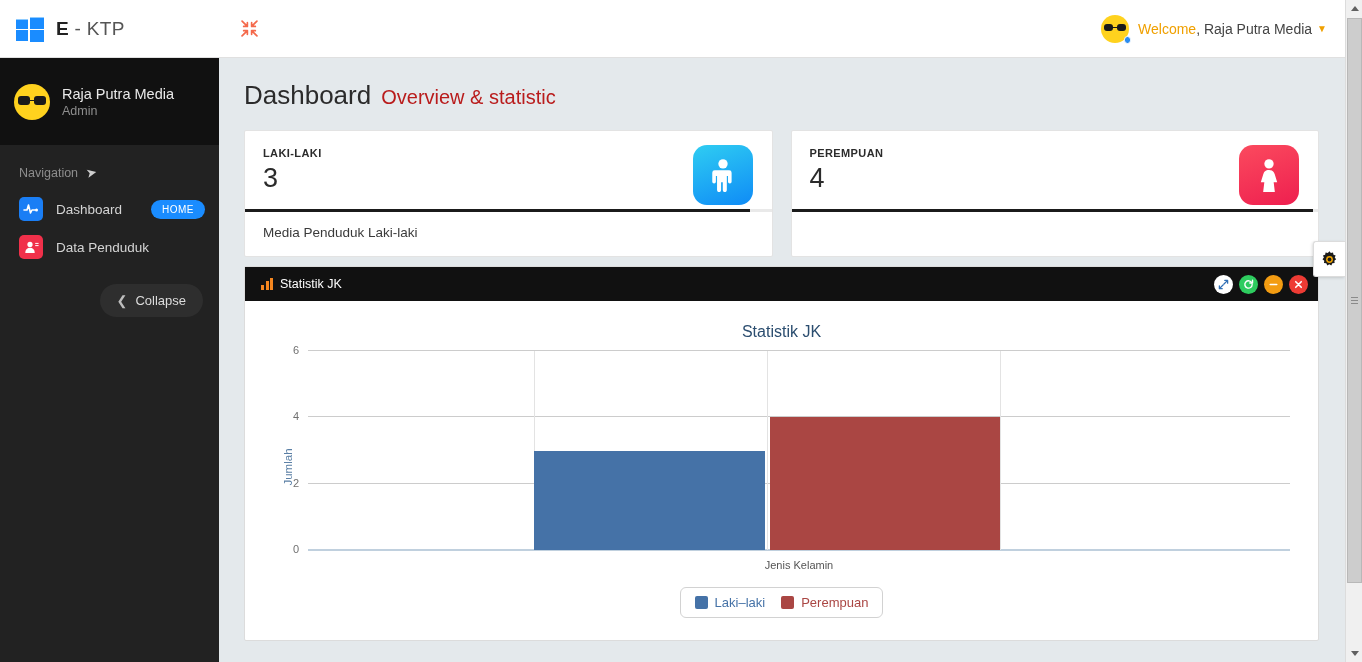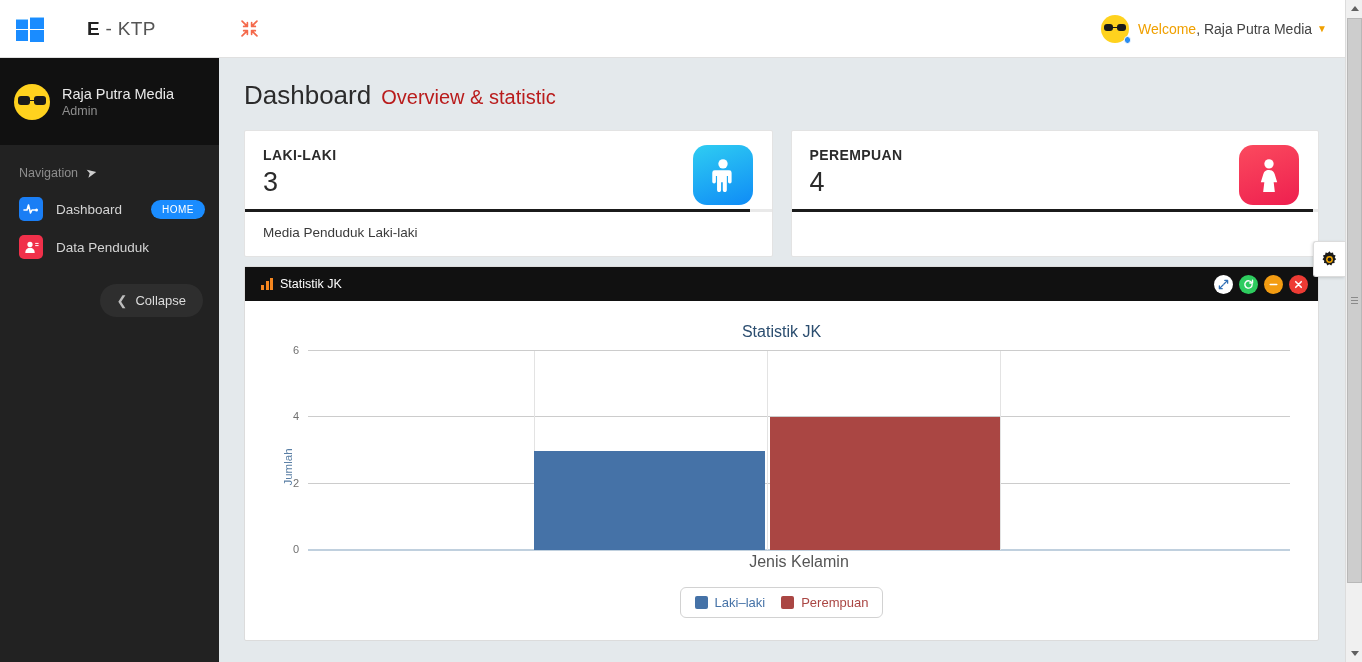--- a/index.html
+++ b/index.html
@@ -10,21 +10,21 @@
     background: #e4e9ec;
   }
   #app { position: relative; width: 1362px; height: 662px; background: #e4e9ec; }
 
   
   .topbar {
     position: absolute; top: 0; left: 0; width: 1345px; height: 58px;
     background: #ffffff; border-bottom: 1px solid #e0e0e0;
     display: flex; align-items: center;
   }
-  .brand { display: flex; align-items: center; padding-left: 16px; width: 220px; gap: 31px; }
+  .brand { display: flex; align-items: center; padding-left: 16px; width: 220px; }
   .win-logo { width: 28px; height: 26px; position: relative; margin-right: 12px; }
   .win-logo i {
     position: absolute; background: #1a8cff; display: block;
   }
   .win-logo i.p1 { left: 0;  top: 3px;  width: 12px; height: 10px; background: linear-gradient(to bottom,#8ecbff 0 12%, #1a8cff 12% 100%); }
   .win-logo i.p2 { left: 14px; top: 1px; width: 14px; height: 12px; background: linear-gradient(to bottom,#8ecbff 0 10%, #1a8cff 10% 100%); }
   .win-logo i.p3 { left: 0;  top: 14px; width: 12px; height: 11px; }
   .win-logo i.p4 { left: 14px; top: 14px; width: 14px; height: 12px; }
   .brand-text { font-size: 19px; color: #555; letter-spacing: .3px; }
   .brand-text b { color: #222; font-weight: bold; }
@@ -104,21 +104,21 @@
   }
   .page-head { padding: 22px 0 0 25px; display: flex; align-items: baseline; gap: 10px; }
   .page-title { font-size: 26px; color: #2b2b2b; font-weight: normal; }
   .page-sub { font-size: 20px; color: #b91c1c; }
 
   .cards-row { display: flex; gap: 18px; padding: 19px 26px 0 25px; }
   .stat-card {
     flex: 1; background: #fff; border: 1px solid #e3e3e3; border-radius: 2px; position: relative;
   }
   .stat-top { padding: 16px 18px 10px 18px; position: relative; min-height: 78px; }
-  .stat-label { font-size: 14px; font-weight: bold; color: #2b2b2b; letter-spacing: .4px; }
+  .stat-label { font-size: 11px; font-weight: bold; color: #2b2b2b; letter-spacing: .4px; }
   .stat-value { font-size: 27px; color: #2b2b2b; margin-top: 6px; line-height: 1; }
   .stat-icon {
     position: absolute; right: 19px; top: 14px; width: 60px; height: 60px; border-radius: 14px;
     display: flex; align-items: center; justify-content: center;
   }
   .stat-icon.male { background: linear-gradient(160deg, #2fcdf2 0%, #0f8bf6 100%); }
   .stat-icon.female { background: linear-gradient(160deg, #fb4a5e 0%, #ee1f4f 100%); }
   .progress-line { height: 3px; background: #e9e9e9; width: 100%; }
   .progress-line > i { display: block; height: 3px; background: #1b1b1b; }
   .stat-foot { padding: 13px 18px 16px 18px; font-size: 13.5px; color: #3a3a3a; }
@@ -171,21 +171,21 @@
   .ylabel {
     position: absolute; left: 6px; top: 50%; transform: translateY(-50%) rotate(-90deg);
     transform-origin: center; font-size: 11.5px; color: #5a7fa5; white-space: nowrap;
   }
   .cat-sep { position: absolute; top: 0; bottom: 0; width: 1px; background: #e3e3e3; }
   .bar { position: absolute; bottom: 0; }
   .bar.blue { background: #4572a7; }
   .bar.red  { background: #aa4643; }
   .xlabel {
     position: absolute; left: 45px; right: 10px; bottom: 12px; text-align: center;
-    font-size: 16px; color: #555;
+    font-size: 11px; color: #555;
   }
   .legend {
     margin: 4px auto 0 auto; width: max-content;
     border: 1px solid #d2d2d2; border-radius: 6px; padding: 7px 14px;
     display: flex; align-items: center; gap: 16px; background: #fff;
   }
   .legend-item { display: flex; align-items: center; gap: 7px; font-size: 13px; cursor: pointer; }
   .legend-sw { width: 13px; height: 13px; border-radius: 2px; display: block; }
   .legend-item.l1 { color: #4572a7; }
   .legend-item.l2 { color: #aa4643; }

